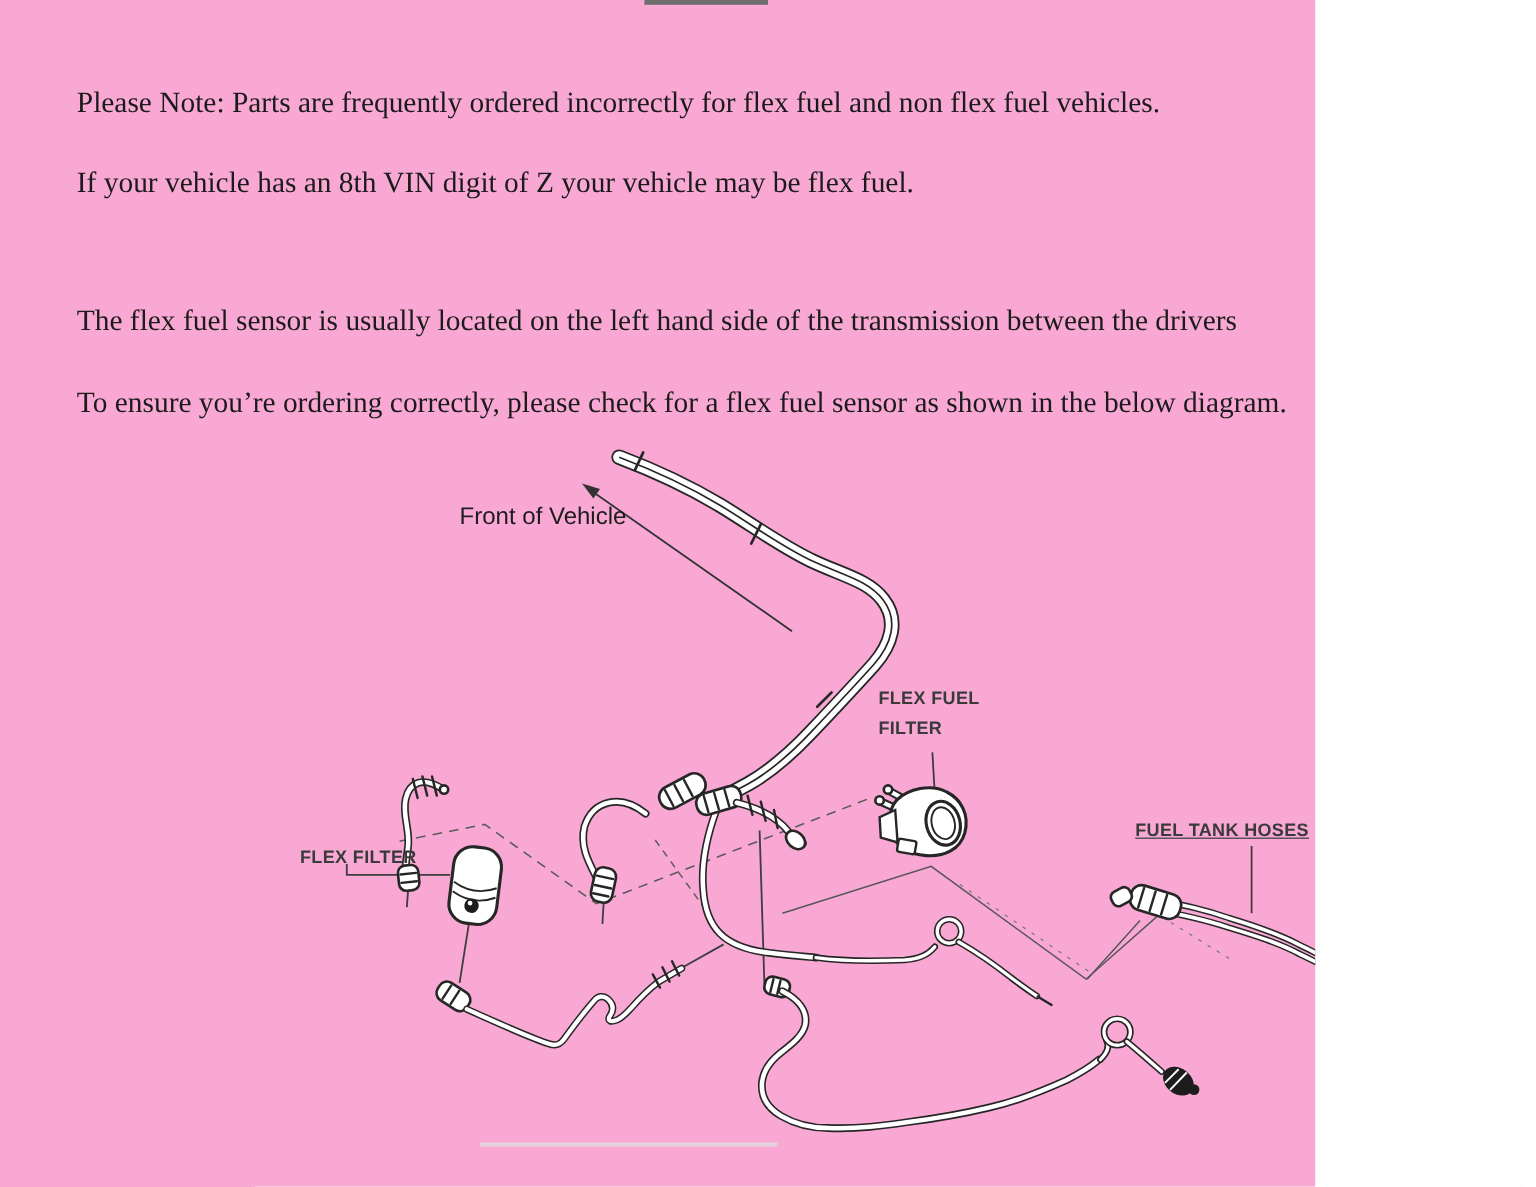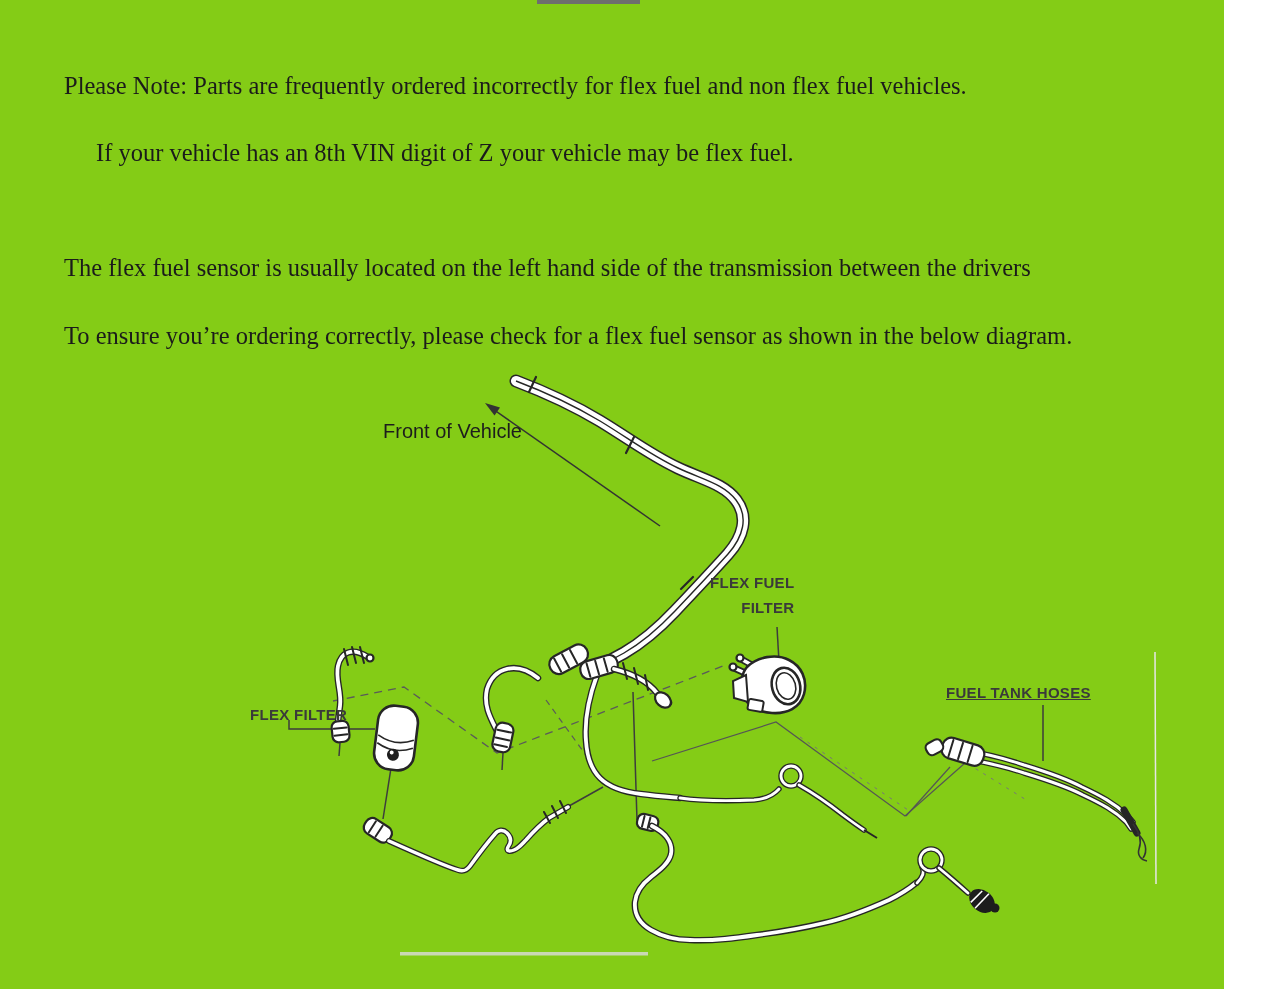--- a/index.html
+++ b/index.html
@@ -1,29 +1,29 @@
 <!DOCTYPE html>
 <html><head>
 <meta charset="utf-8">
 <style>
   html,body{margin:0;padding:0;background:#fff;}
-  .page{position:relative;width:1224px;height:989px;background:#84cc16;overflow:hidden;
+  .page{position:relative;width:1096px;height:989px;background:#f9a8d4;overflow:hidden;
         font-family:"Liberation Serif", serif;color:#1c1c1c;}
   .top-bar{position:absolute;left:537px;top:0;width:103px;height:4px;background:#6e6e6e;}
   .para{position:absolute;left:64px;font-size:24.5px;white-space:nowrap;color:#1b1b1b;}
   .p1{top:72px;}
-  .p2{top:139px;margin-left:32px;}
+  .p2{top:139px;}
   .p3a{top:214px;margin-top:40px;}
   .p3b{top:249px;}
   .p4{top:322px;}
   .diagram-svg{position:absolute;left:0;top:0;width:1280px;height:989px;}
   .lbl{position:absolute;font-family:"Liberation Sans", sans-serif;color:#333333;}
   .lbl-front{left:383px;top:420px;font-size:20px;font-weight:400;color:#1d1d1d;}
   .lbl-bold{font-weight:bold;font-size:15px;letter-spacing:0.3px;color:#3a3a3a;}
-  .lbl-sensor{left:710px;top:570px;line-height:25px;text-align:right;}
+  .lbl-sensor{left:732px;top:570px;line-height:25px;}
   .lbl-filter{left:250px;top:706px;}
   .lbl-tank{left:946px;top:684px;text-decoration:underline;}
   
   .k13{stroke:#262626;stroke-width:13;fill:none;stroke-linecap:round;stroke-linejoin:round;}
   .w10{stroke:#ffffff;stroke-width:10;fill:none;stroke-linecap:round;stroke-linejoin:round;}
   .c14{stroke:#262626;stroke-width:1.4;fill:none;}
   .k65{stroke:#262626;stroke-width:6.5;fill:none;stroke-linecap:round;stroke-linejoin:round;}
   .w38{stroke:#ffffff;stroke-width:3.8;fill:none;stroke-linecap:round;stroke-linejoin:round;}
   .k6{stroke:#262626;stroke-width:6;fill:none;stroke-linecap:round;stroke-linejoin:round;}
   .w35{stroke:#ffffff;stroke-width:3.5;fill:none;stroke-linecap:round;stroke-linejoin:round;}

